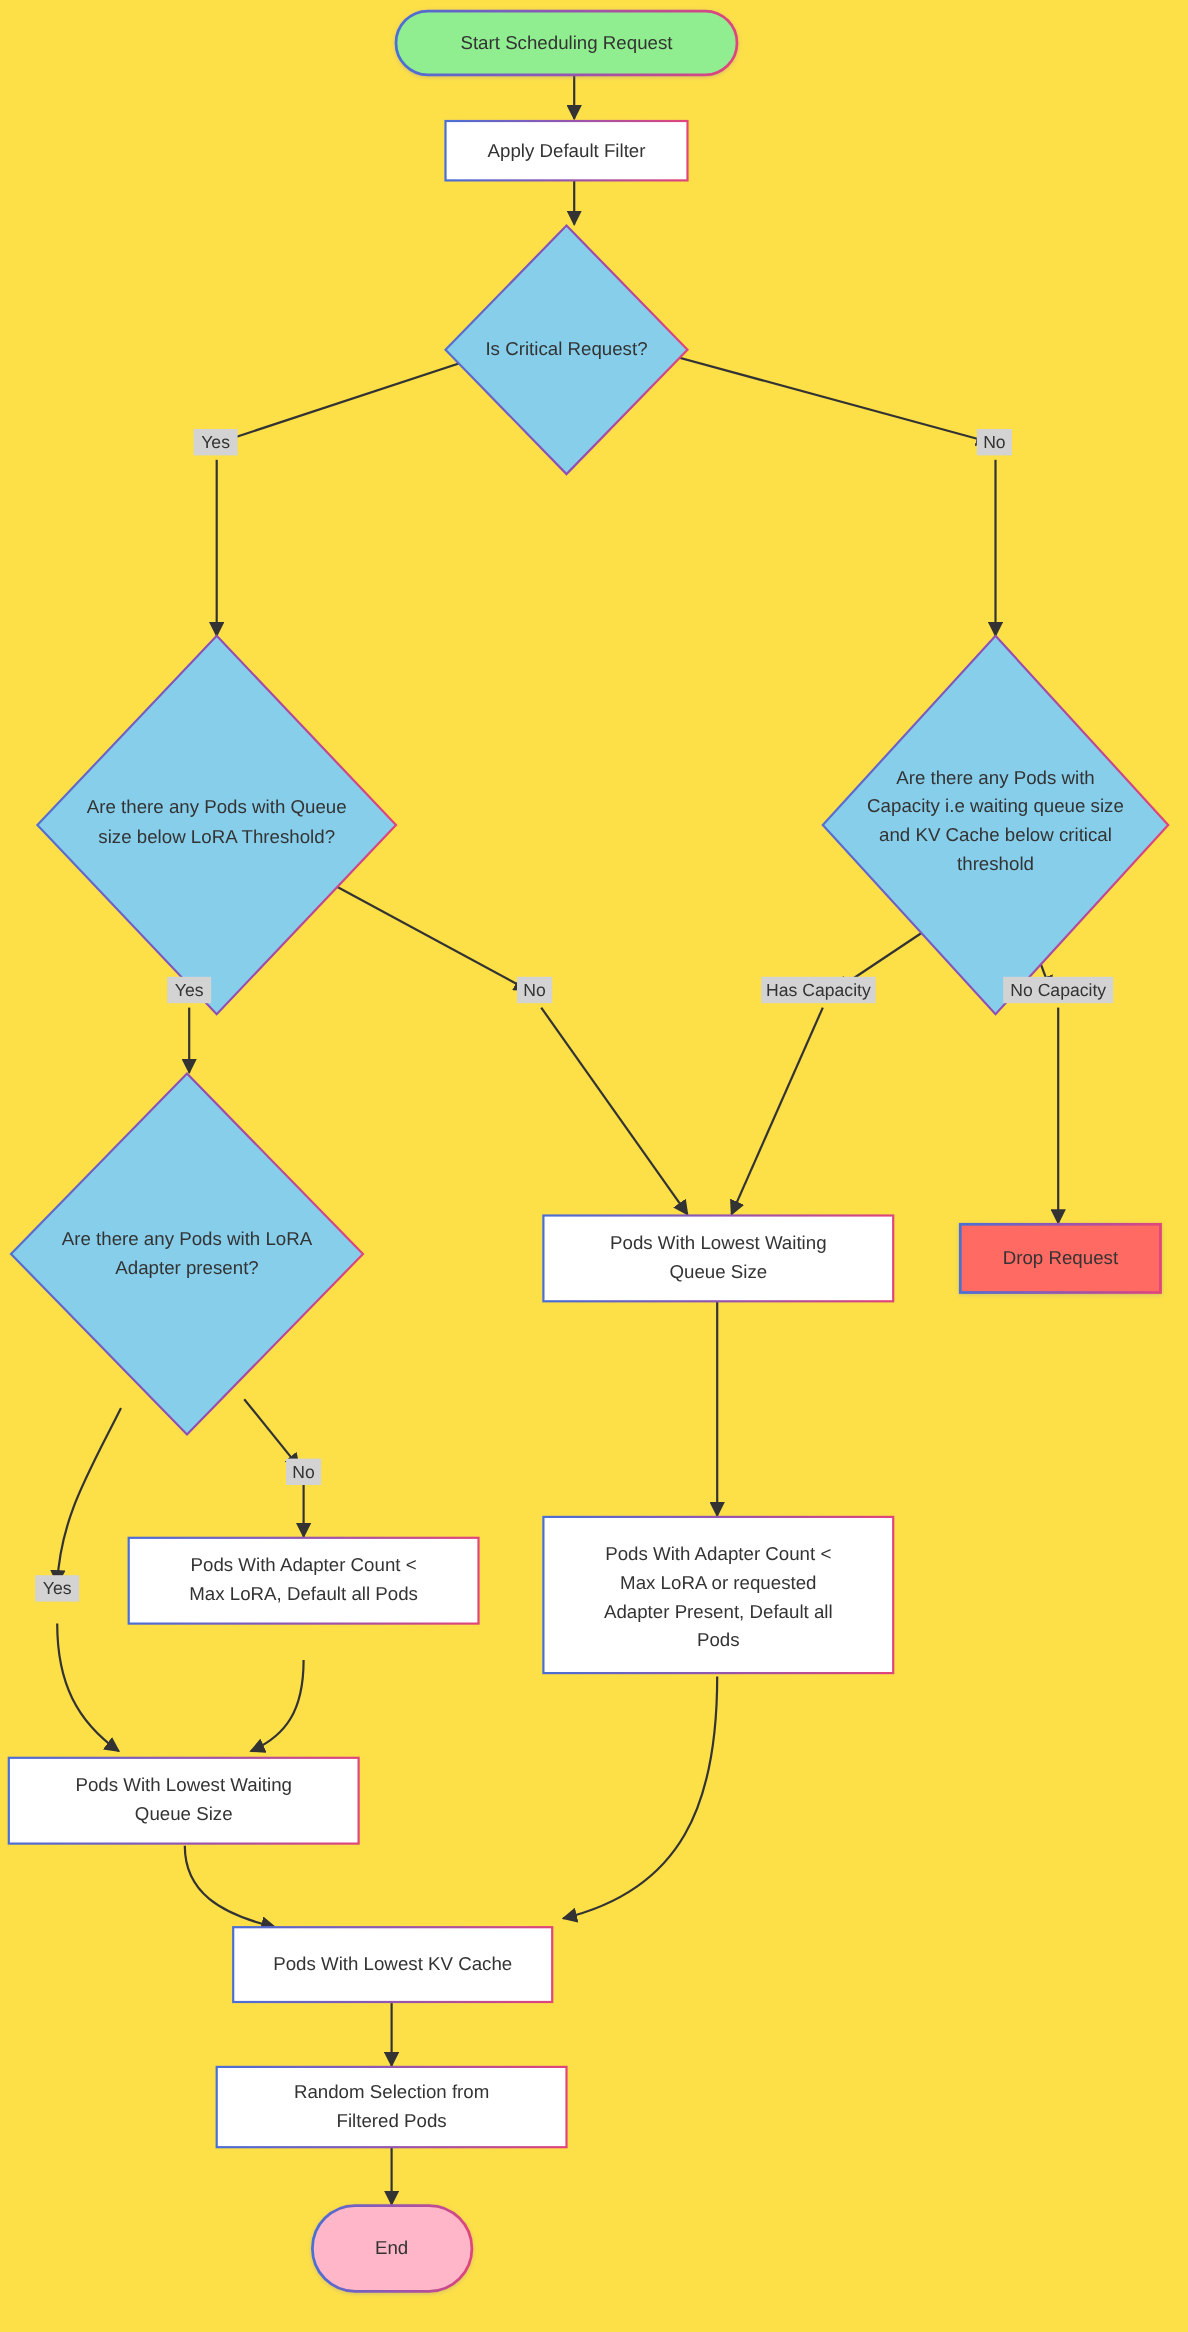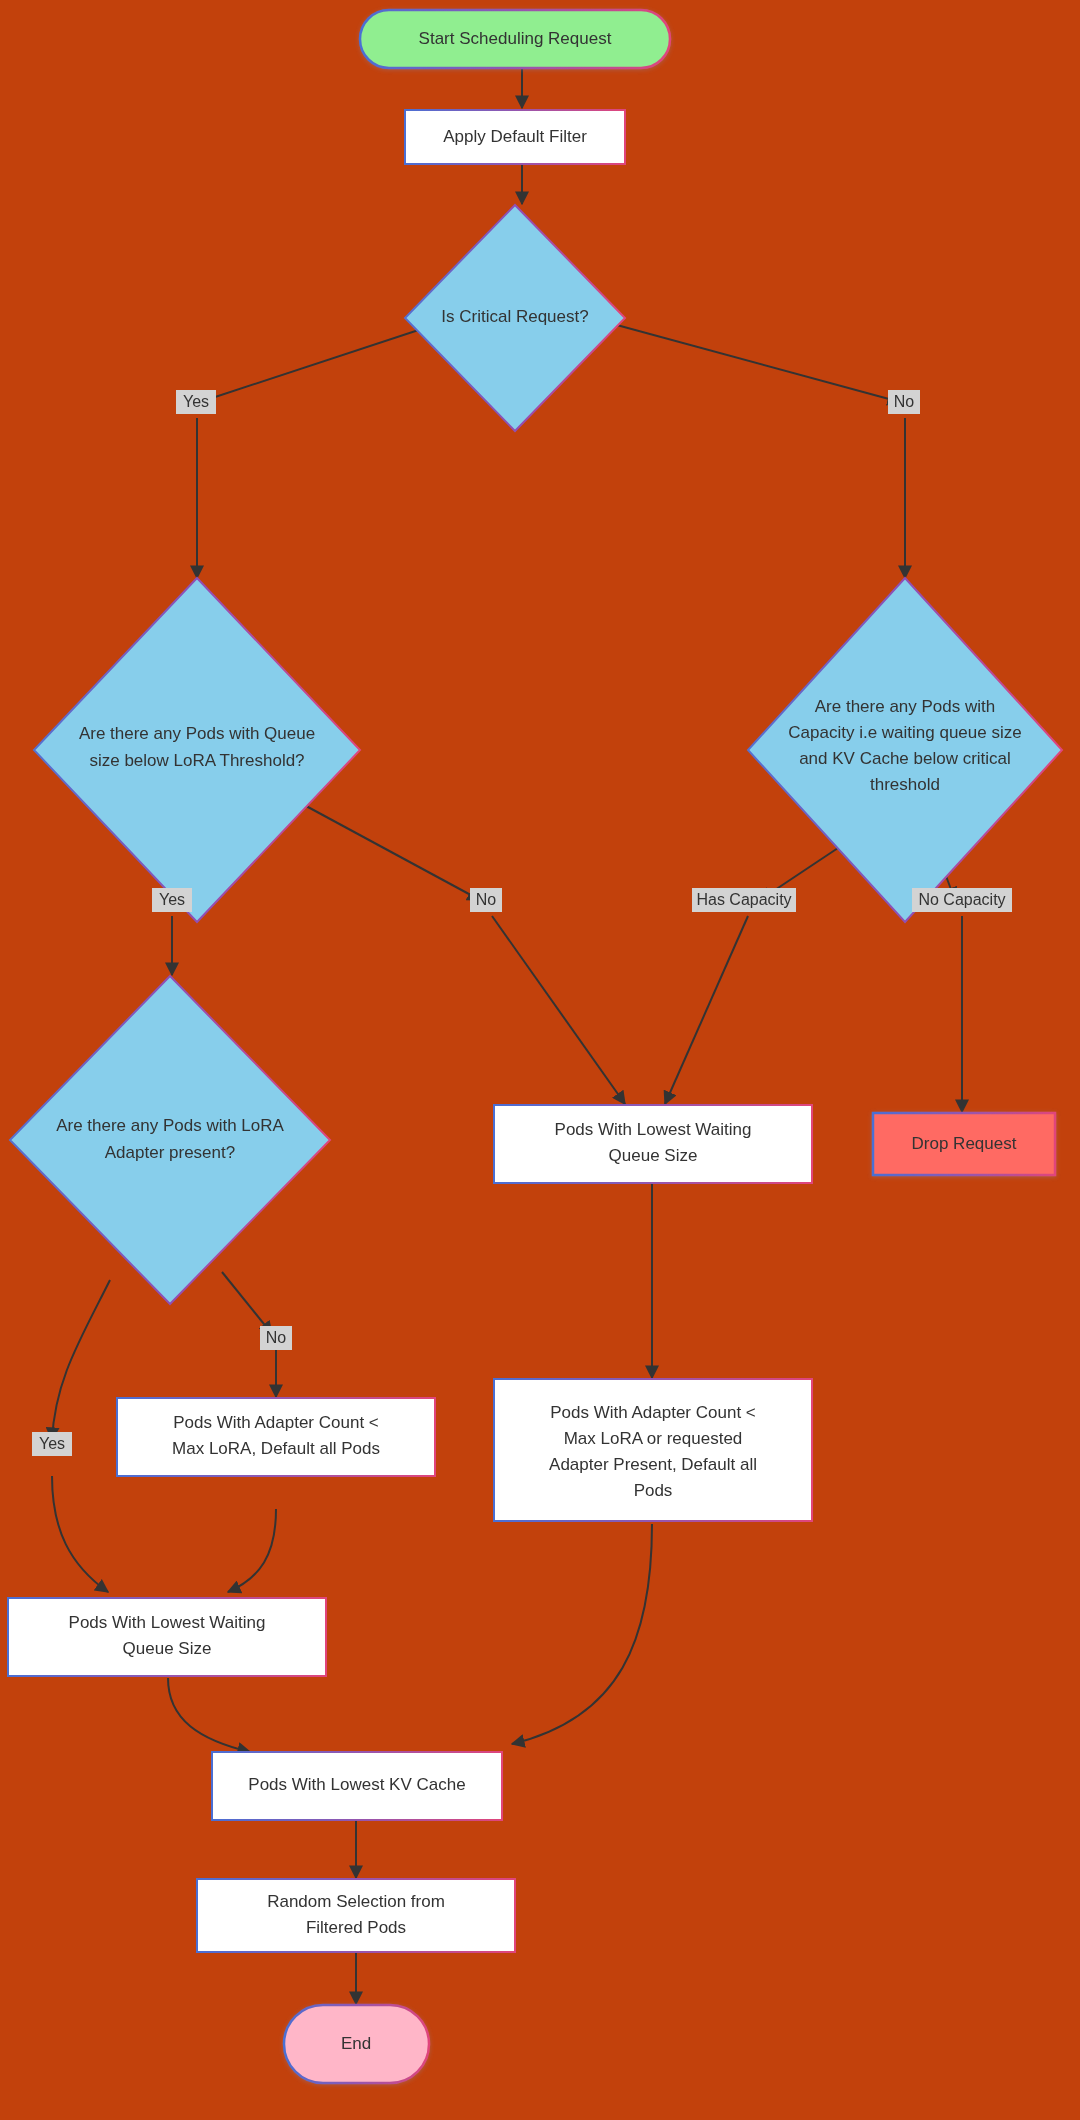--- a/index.html
+++ b/index.html
@@ -10,21 +10,21 @@
   body {
     width: 1080px;
     height: 2120px;
     font-family: "Liberation Sans", sans-serif;
     overflow: hidden;
   }
   #flow-root {
     position: relative;
     width: 1080px;
     height: 2120px;
-    background: #c2410c;
+    background: #fde047;
   }
   svg#flow-svg {
     position: absolute;
     top: 0;
     left: 0;
     width: 1080px;
     height: 2120px;
     display: block;
   }
   .node-label {

